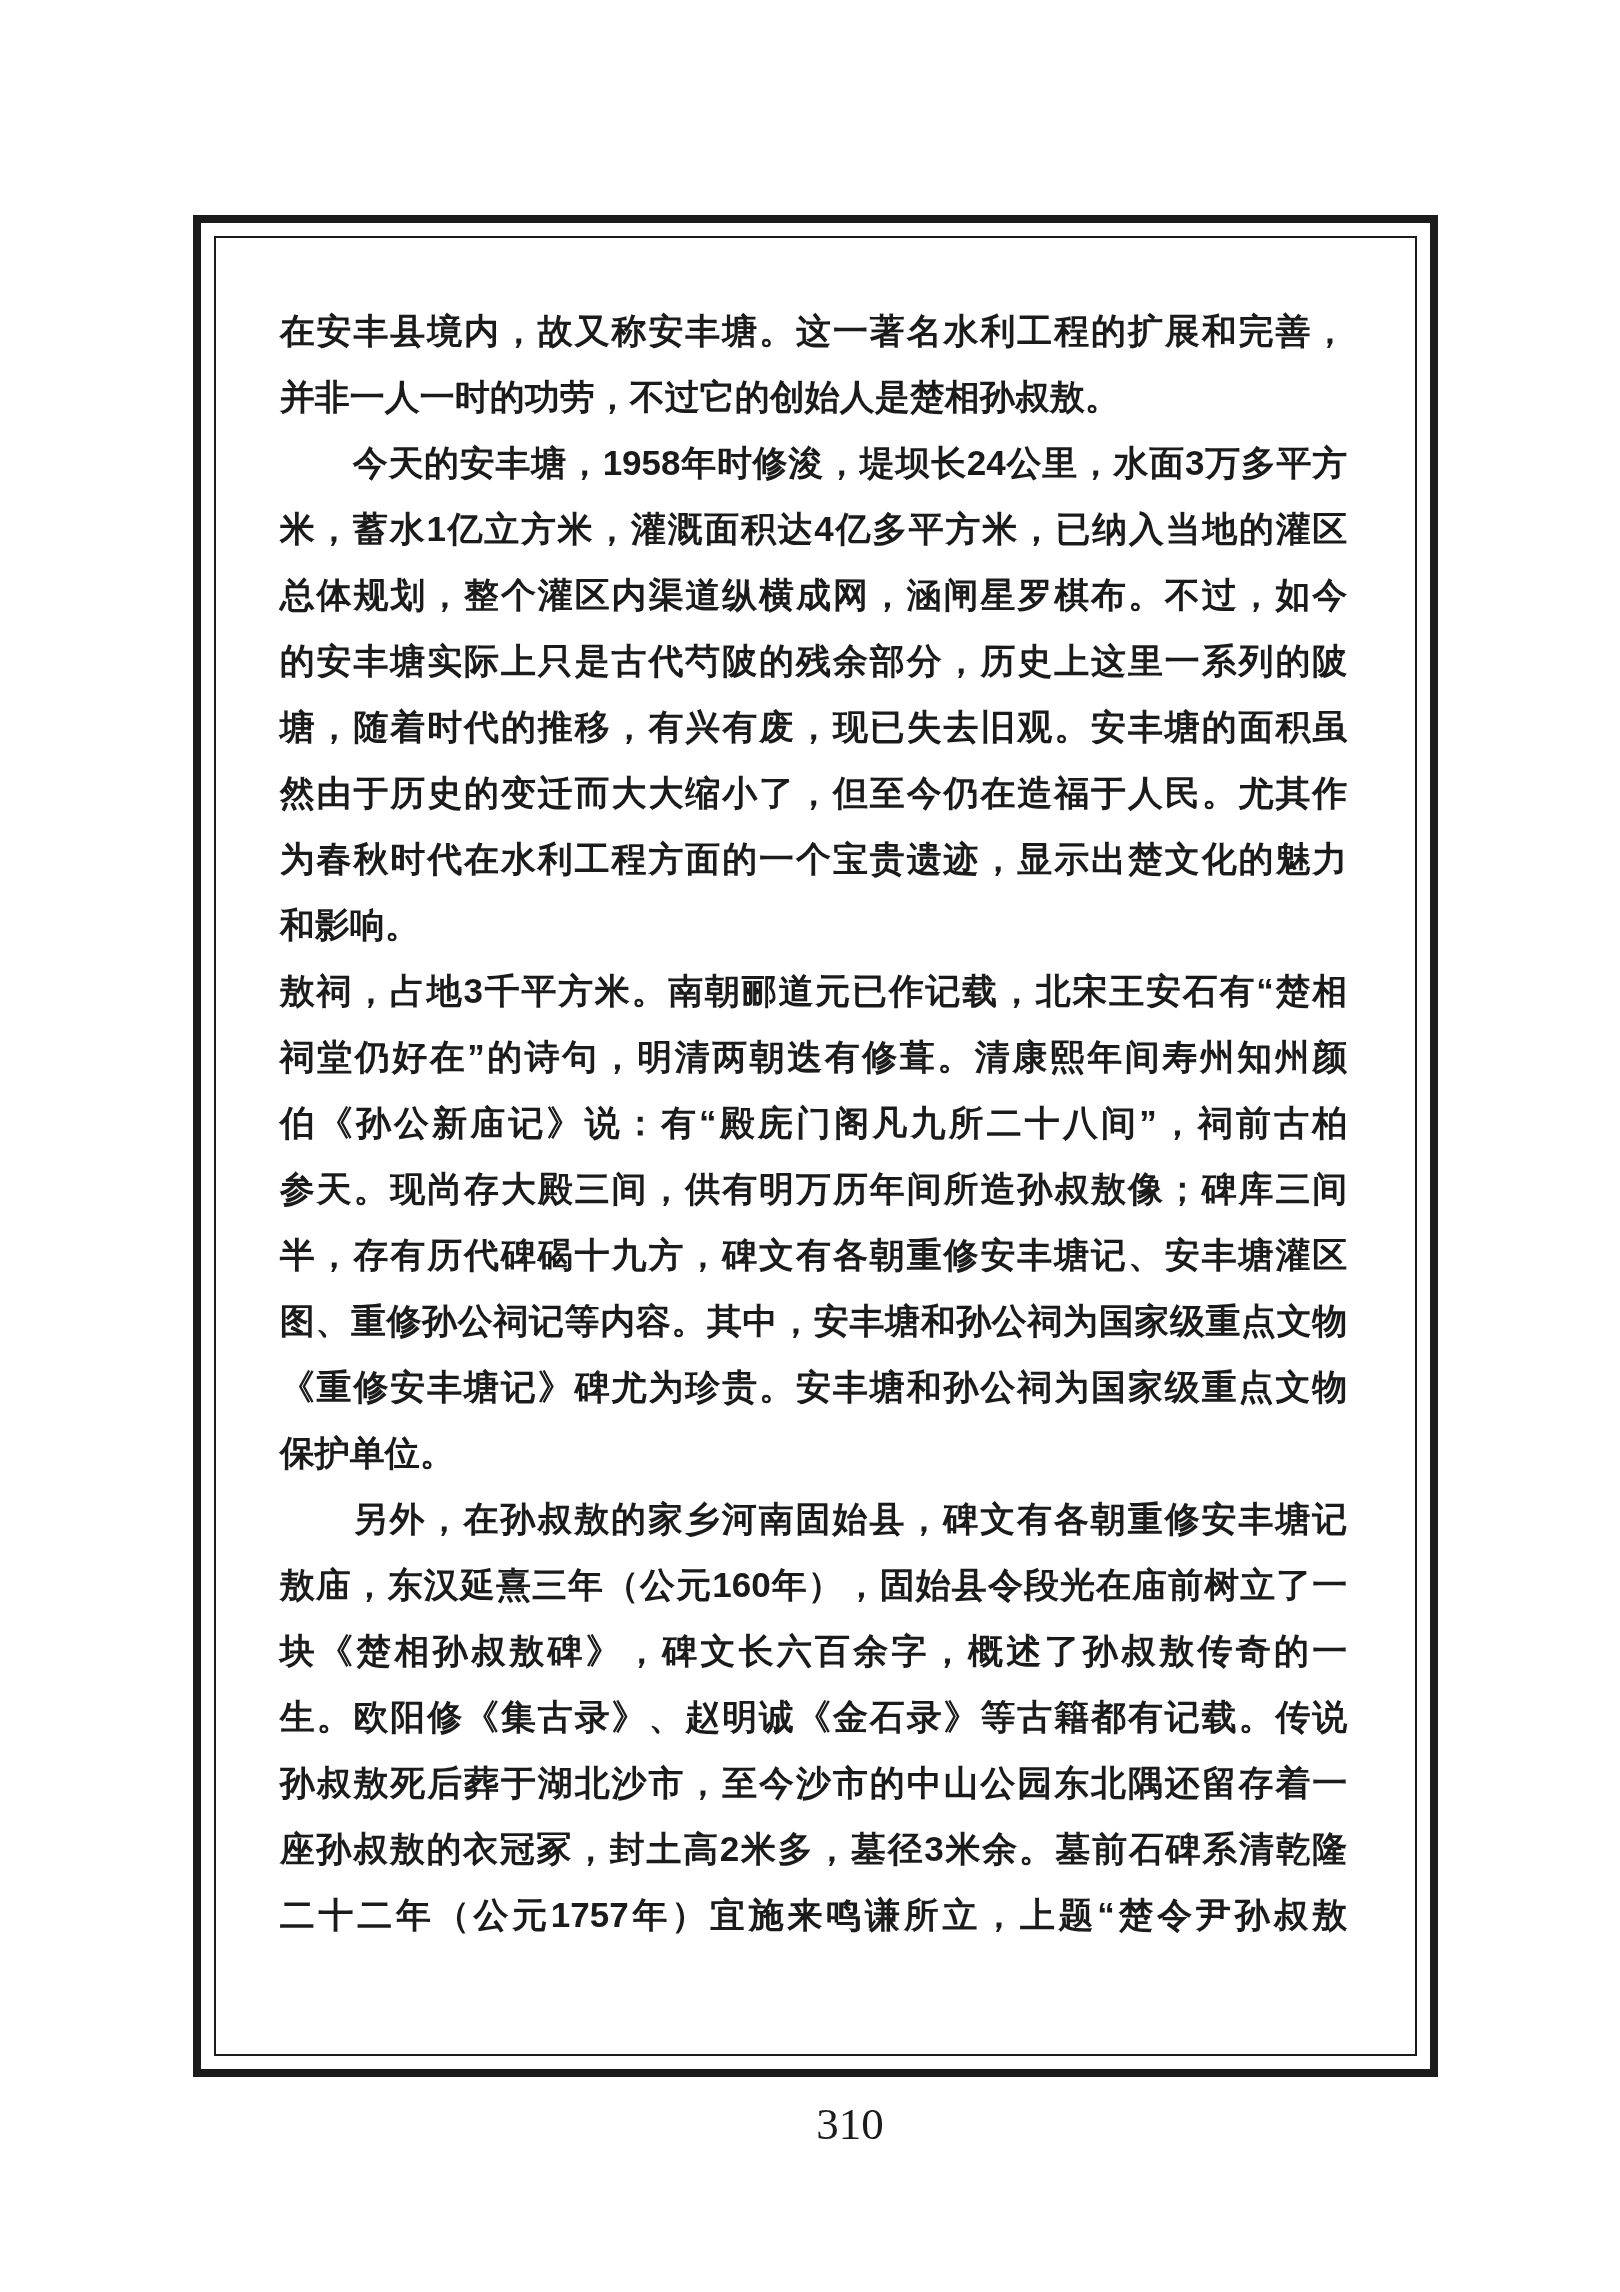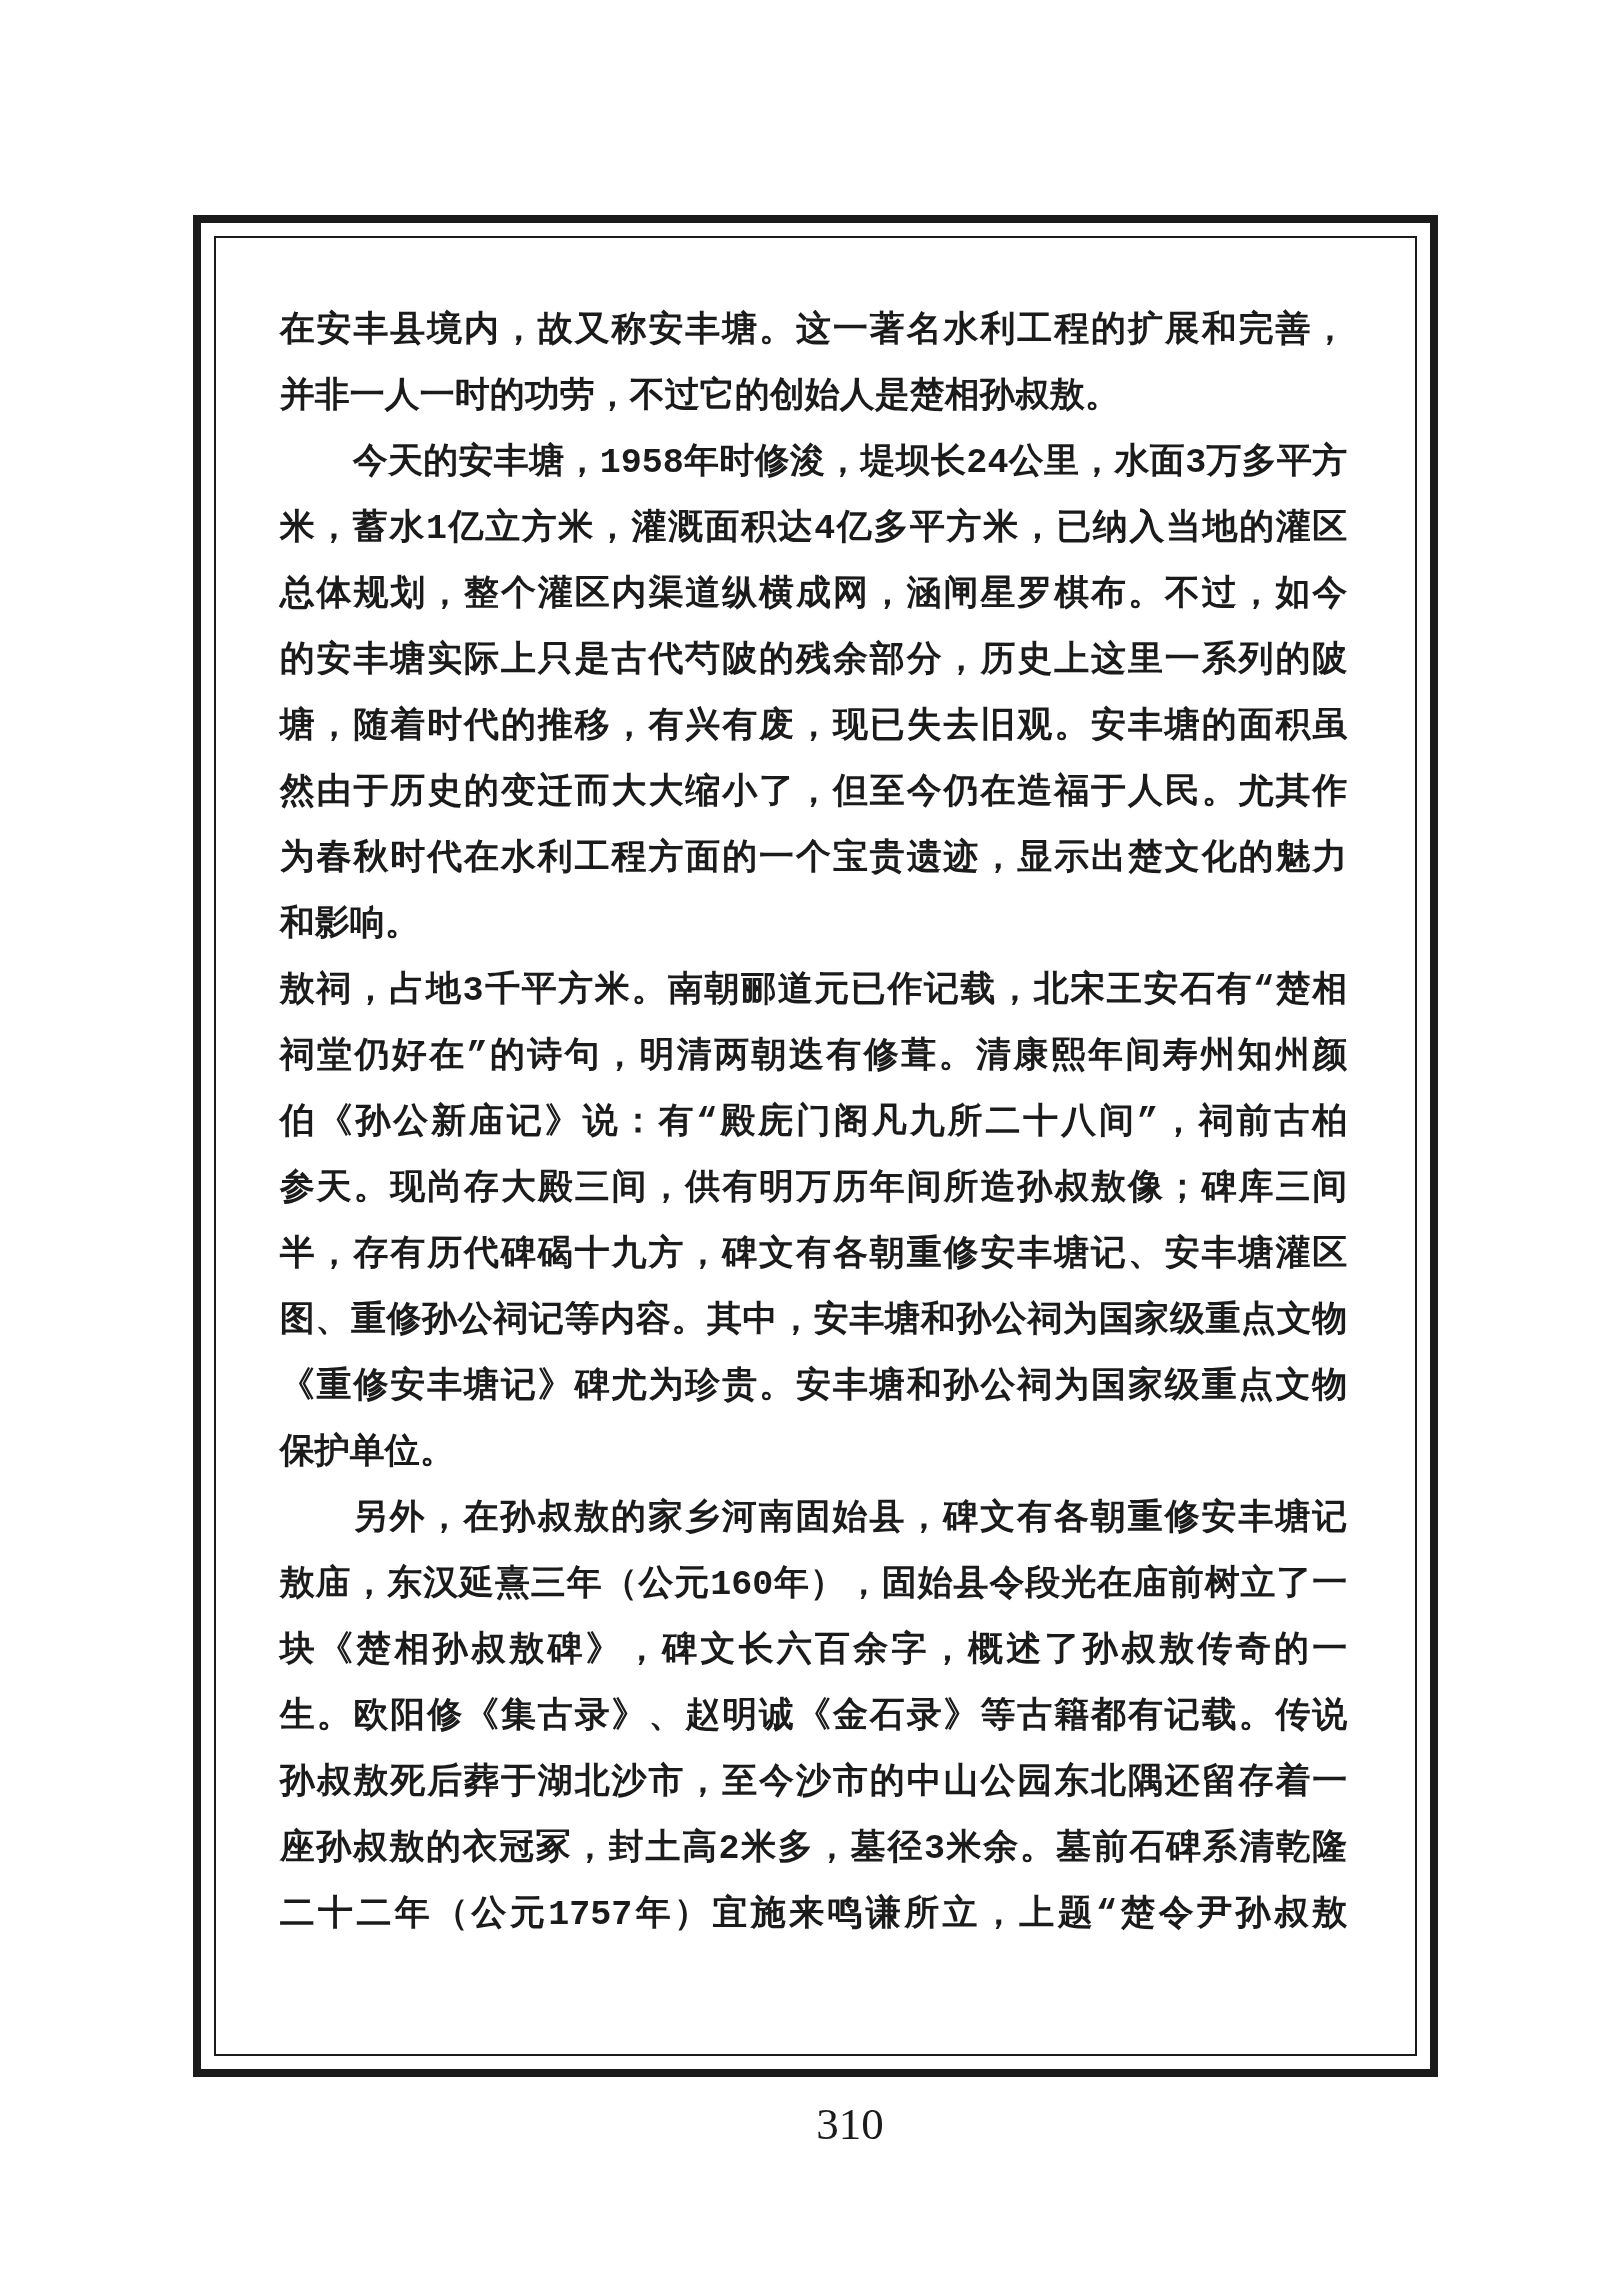--- a/index.html
+++ b/index.html
@@ -18,21 +18,20 @@
   .outer-frame {
     position: absolute;
     left: 193px; top: 215px;
     width: 1245px; height: 1862px;
     border: 8.8px solid var(--ink);
   }
   .inner-frame {
     position: absolute;
     left: 12.7px; top: 12.7px; right: 12.7px; bottom: 12.7px;
     border: 2.9px solid var(--ink);
-    font-family: Liberation Mono, monospace;
   }
   .text-area {
     position: absolute;
     left: 64px; top: 60px; right: 68px; bottom: 39px;
   }
   .line {
     height: 66px;
     line-height: 66px;
     font-size: 35px;
     font-weight: 700;

